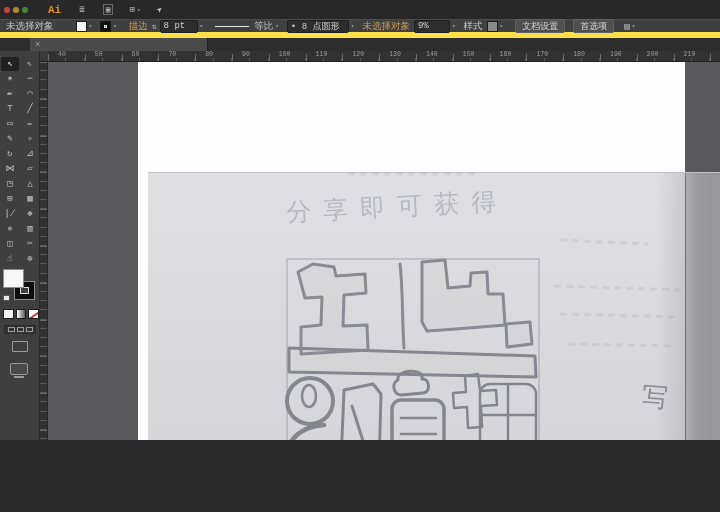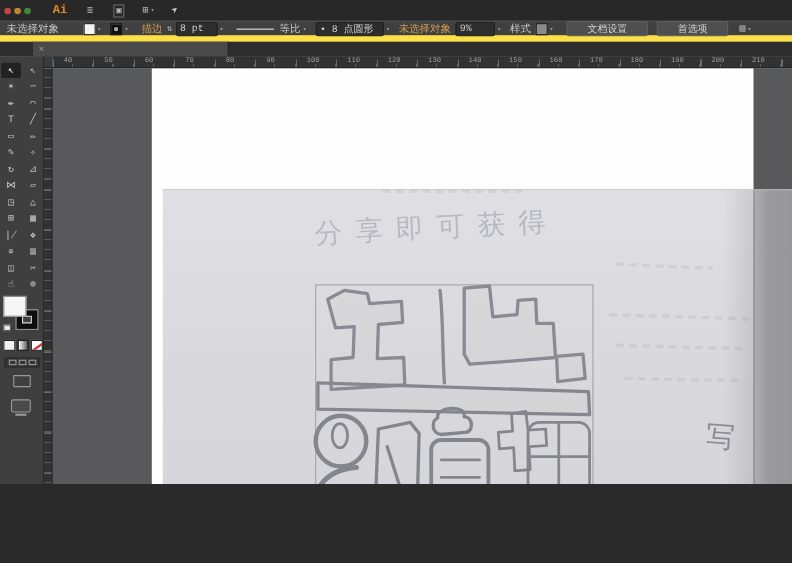--- a/index.html
+++ b/index.html
@@ -30,21 +30,21 @@
   .swatch { width:11px; height:11px; border:1px solid #1d1d1d; display:inline-block; }
   .swatch.fill { background:#f5f5f5; }
   .swatch.strokebox { background:#404040; box-shadow:inset 0 0 0 3px #101010, inset 0 0 0 4px #e8e8e8; }
   .swatch.stylebox { background:#8a8a8a; }
   .caret { color:#9a9a9a; font-size:6px; margin-left:2px; }
   .combo { height:13px; background:#2d2d2d; border:1px solid #1f1f1f; border-radius:2px;
            color:#cfcfcf; font-size:9px; display:flex; align-items:center; padding:0 3px; }
   .stepper { color:#a8a8a8; font-size:8px; letter-spacing:-1px; }
   .strokeline { display:inline-block; width:34px; height:1px; background:#e6e6e6; margin-right:5px; }
   .cb-btn { height:14px; background:#4f4f4f; border:1px solid #5f5f5f; border-radius:2px; color:#d2d2d2;
-            font-size:9px; display:flex; align-items:center; padding:0 18px; }
+            font-size:9px; display:flex; align-items:center; padding:0 6px; }
   .gap4{margin-left:4px;} .gap6{margin-left:6px;} .gap8{margin-left:8px;} .gap12{margin-left:12px;}
 
   
   .tabbar { position:absolute; left:0; top:38px; width:720px; height:13px; background:#2d2d2d; }
   .doc-tab { position:absolute; left:30px; top:0; width:178px; height:13px; background:#4a4a4a;
              border-right:1px solid #1f1f1f; display:flex; align-items:center; overflow:hidden;
              font-size:8px; color:#d0d0d0; white-space:nowrap; }
   .tab-close { color:#9e9e9e; font-size:9px; margin:0 3px 0 5px; }
 
   

